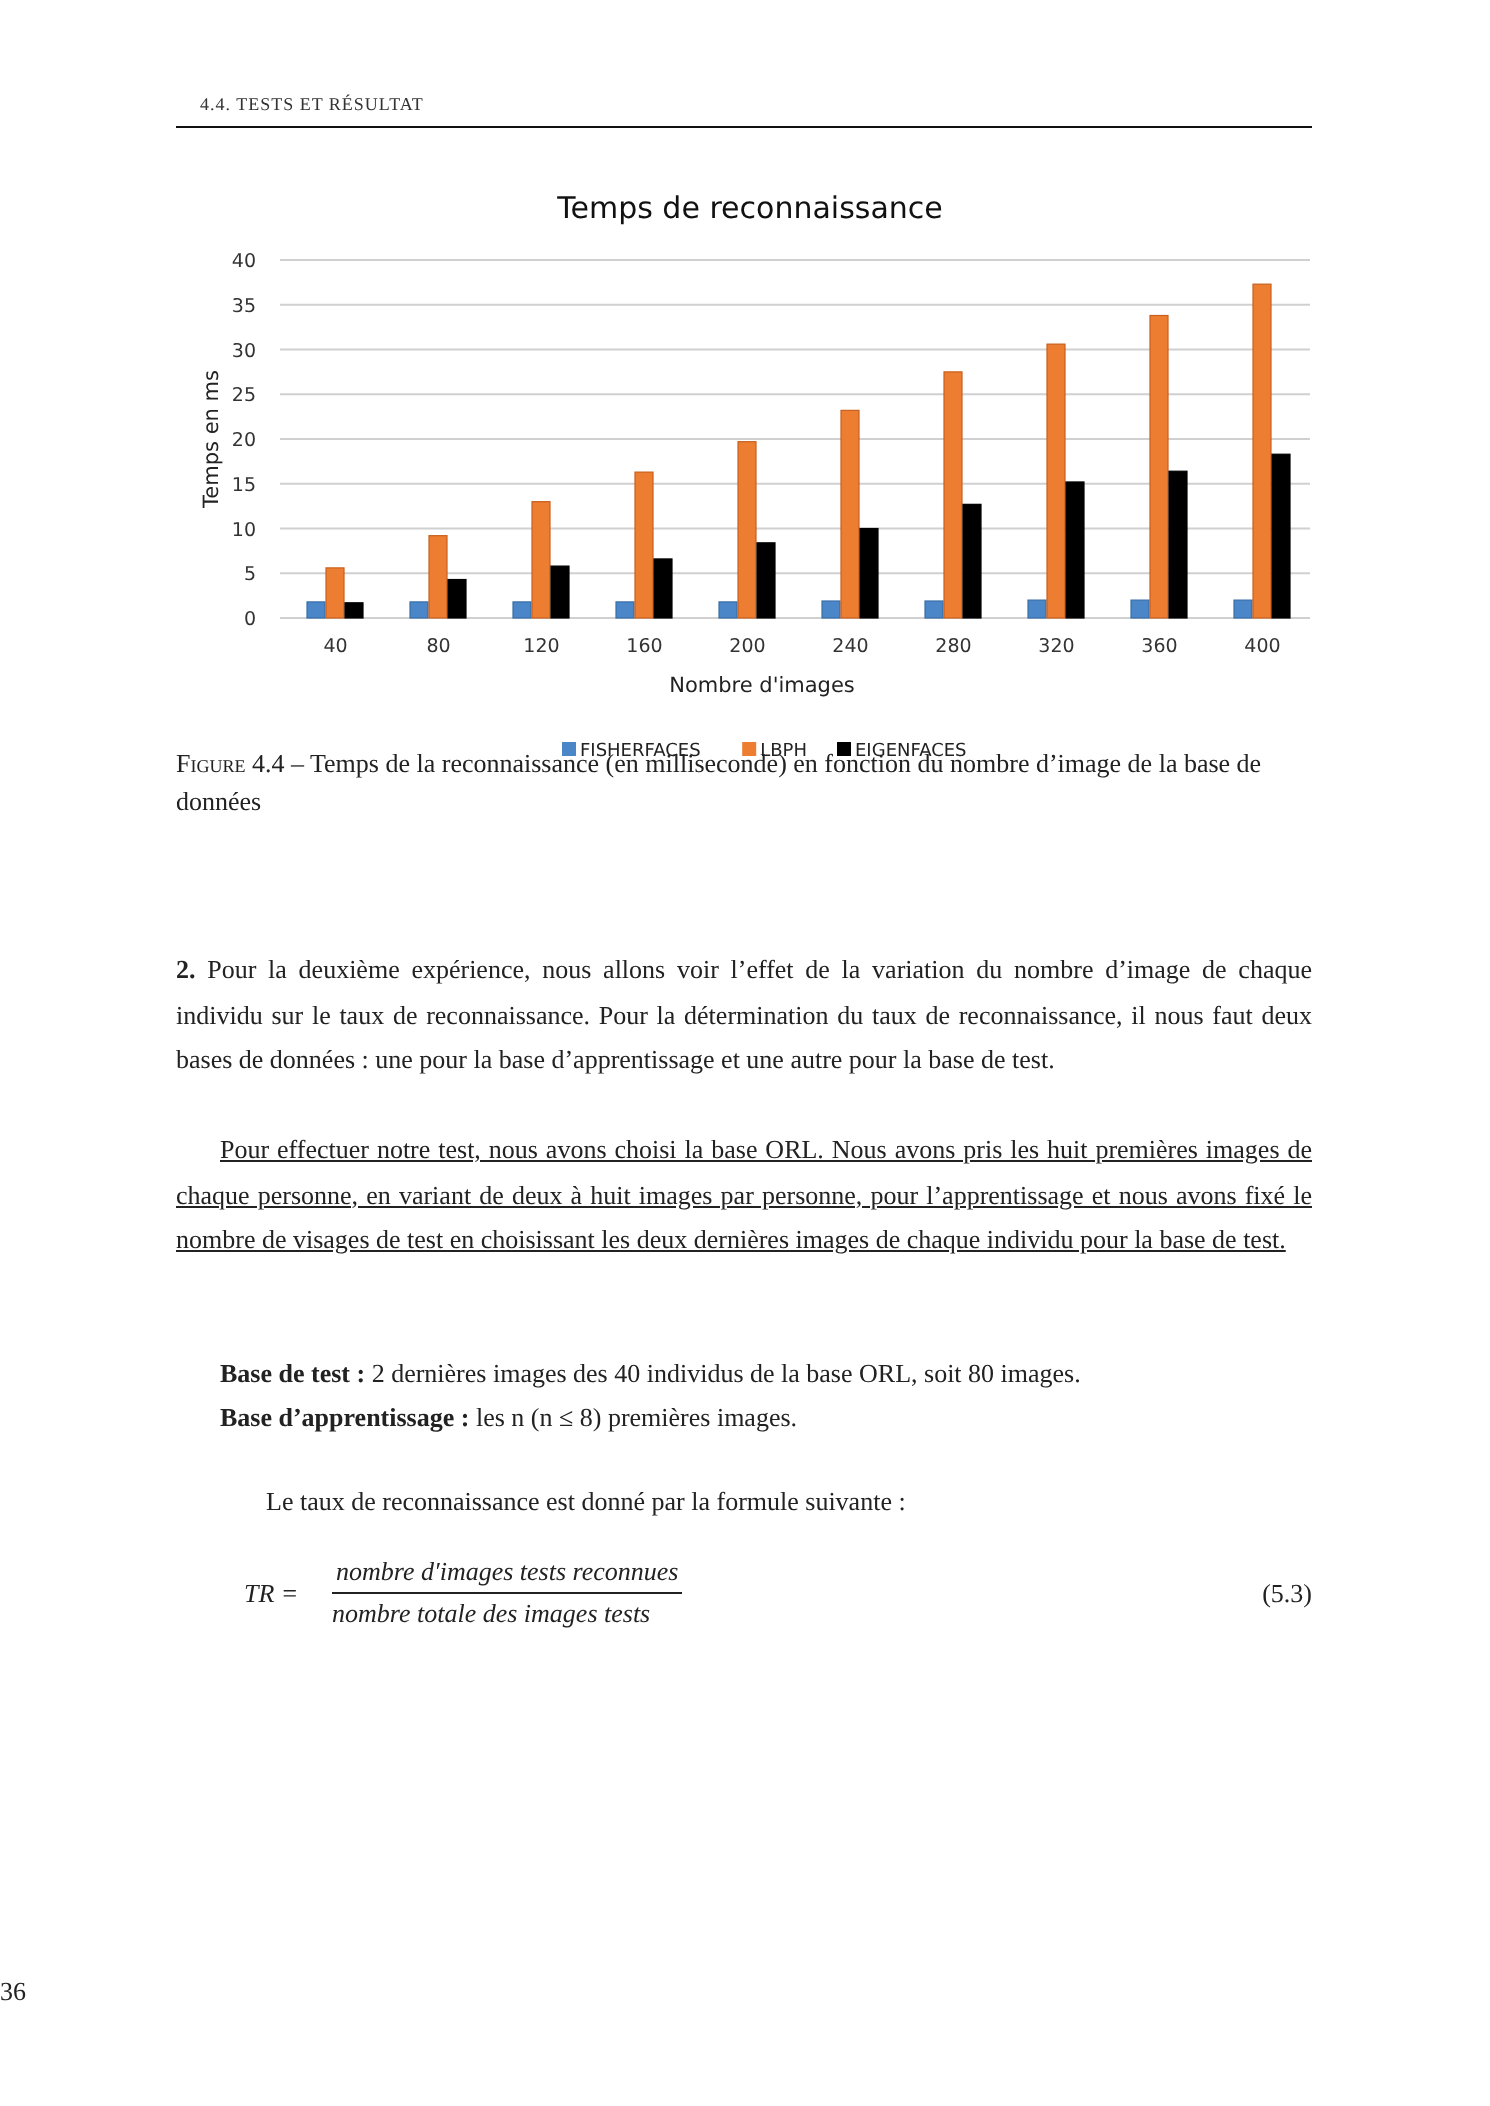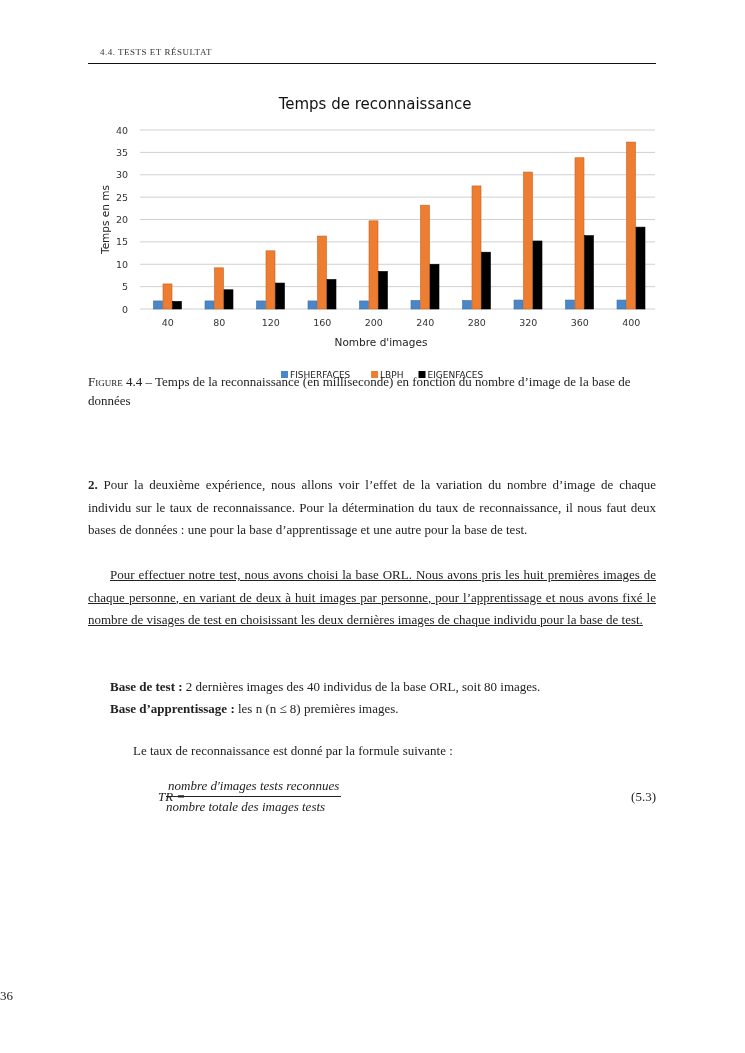--- a/index.html
+++ b/index.html
@@ -20,21 +20,21 @@
           text-align: justify; font-family: "Liberation Serif", serif; }
   .indent { text-indent: 22px; text-decoration: underline; }
   .bold { font-weight: bold; }
 
   .defs { position: absolute; left: 110px; top: 676px; width: 546px; font-size: 13px; line-height: 22px;
           font-family: "Liberation Serif", serif; }
   .formula-intro { position: absolute; left: 110px; top: 743px; font-size: 13px; font-family: "Liberation Serif", serif; margin-left: 23px; }
 
   .equation { position: absolute; left: 122px; top: 778px; width: 534px; height: 42px;
               font-family: "Liberation Serif", serif; font-size: 13px; }
-  .eq-lhs { position: absolute; left: 0; top: 11px; font-style: italic; margin-left: 36px; }
+  .eq-lhs { position: absolute; left: 0; top: 11px; font-style: italic; }
   .frac { position: absolute; left: 44px; top: 0; font-style: italic; }
   .frac .num { display: block; padding: 0 2px 2px 2px; border-bottom: 1px solid #222; }
   .frac .den { display: block; padding-top: 2px; }
   .eq-number { position: absolute; right: 0; top: 11px; }
 
   .page-number { position: absolute; left: 0; width: 745px; top: 988px; font-size: 13px;
                  font-family: "Liberation Serif", serif; }
 </style>
 </head>
 <body>

